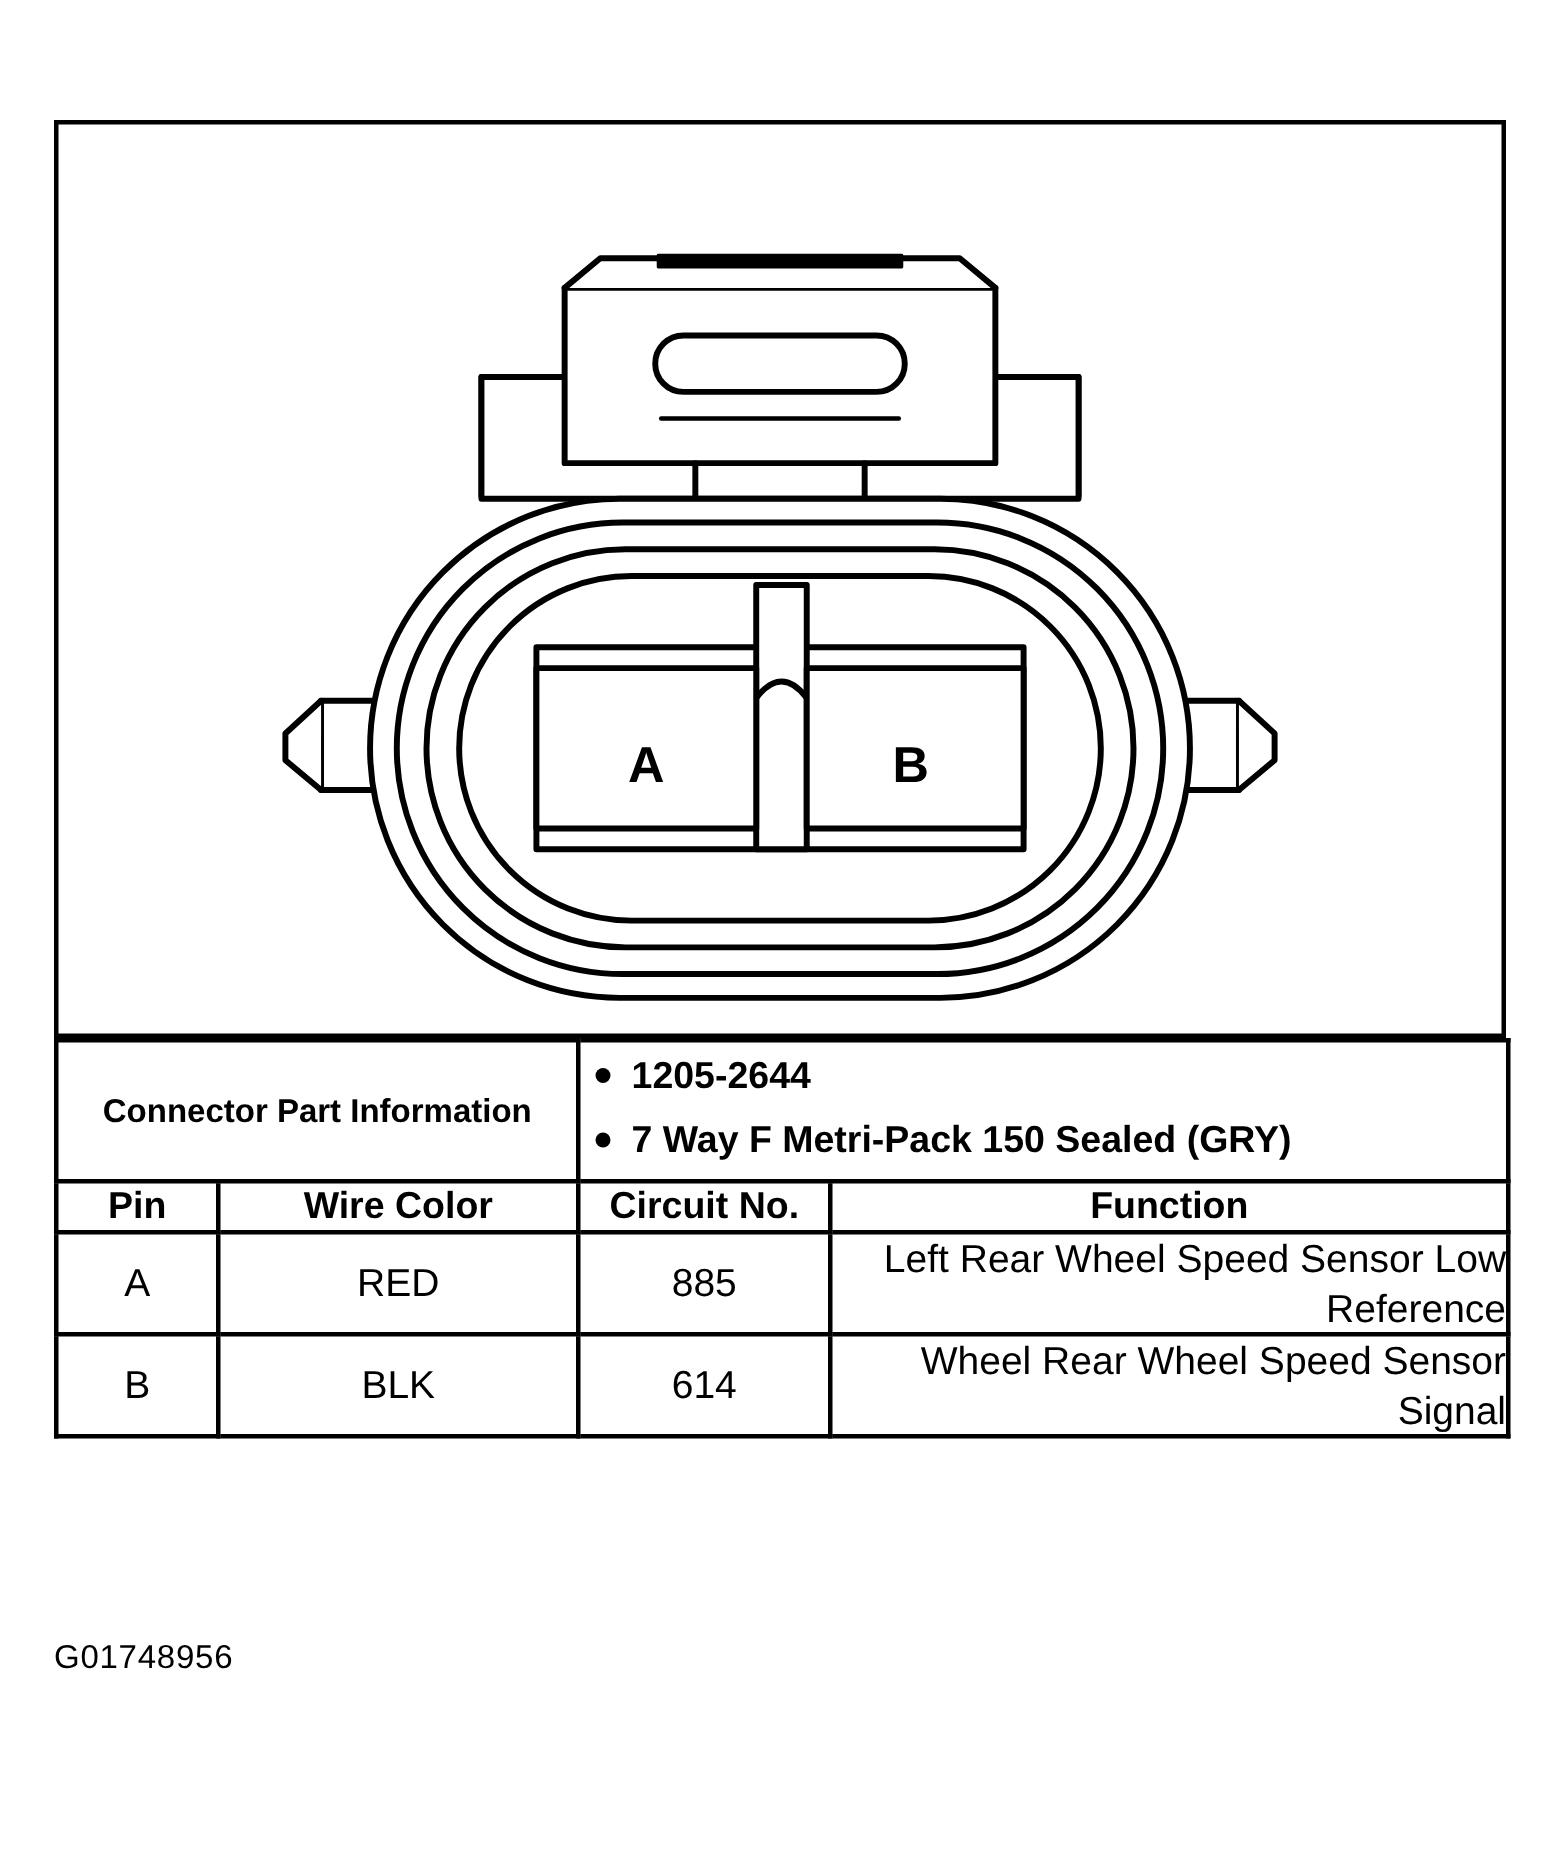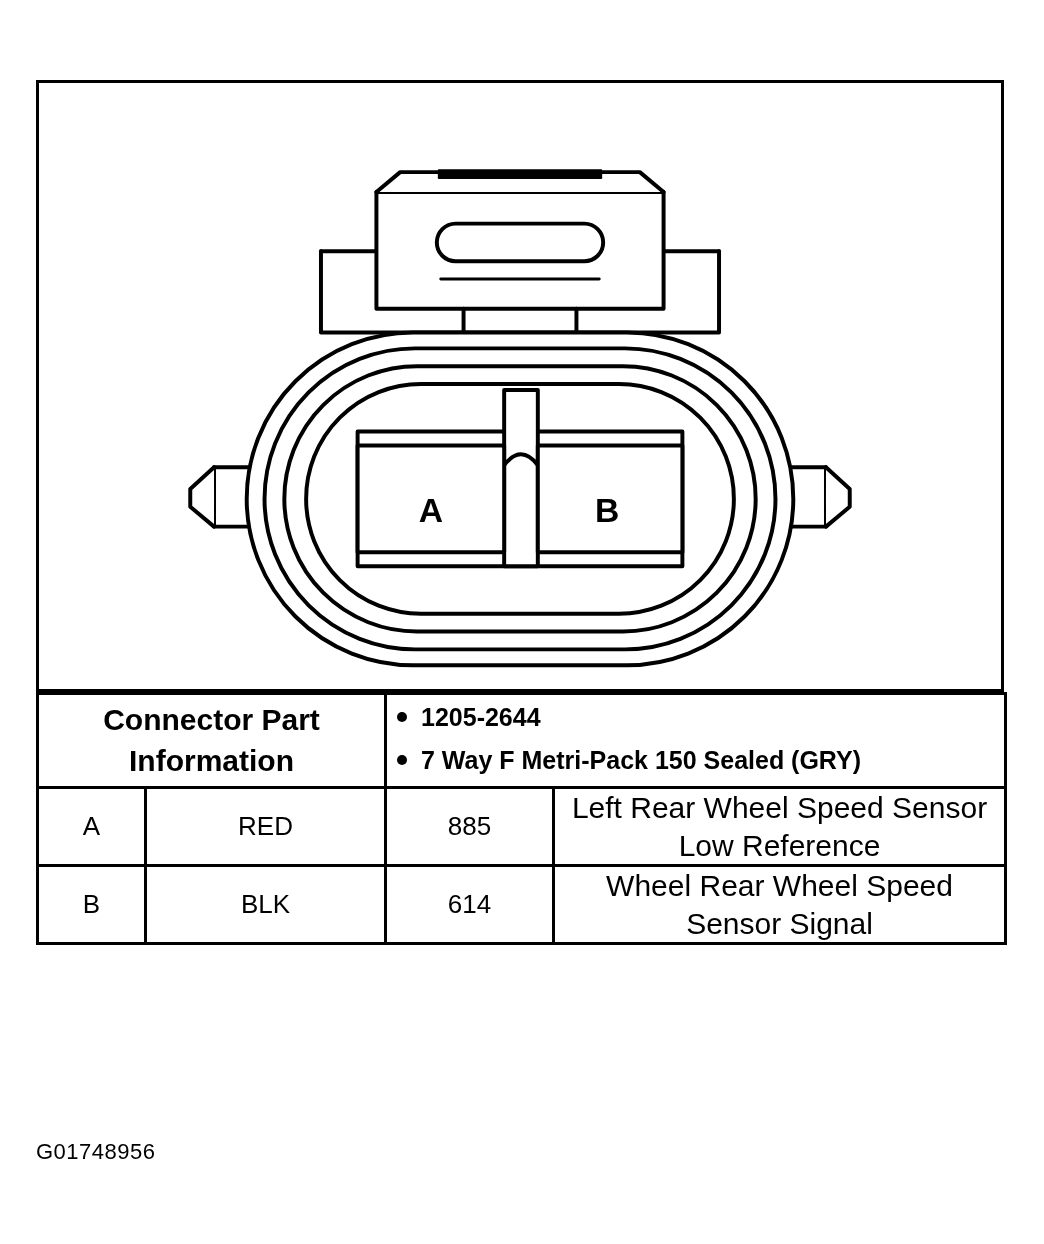--- a/index.html
+++ b/index.html
@@ -53,21 +53,21 @@
   .info-table td {
     border: 3px solid #000;
     padding: 0;
     vertical-align: middle;
     background: #fff;
   }
 
   .cpi-label {
     text-align: center;
     font-weight: bold;
-    font-size: 30px;
+    font-size: 22px;
     line-height: 1.35;
     padding: 10px 14px;
   }
   .cpi-values {
     padding: 10px 10px 14px 10px;
   }
   .cpi-values ul {
     margin: 0;
     padding: 0 0 0 34px;
     list-style: none;
@@ -96,30 +96,30 @@
     font-size: 25px;
     line-height: 1.25;
     padding: 10px 6px;
   }
   .cell-center {
     text-align: center;
     font-size: 26px;
     padding: 12px 6px;
   }
   .cell-func {
-    text-align: center;
-    font-size: 30px;
+    text-align: right;
+    font-size: 26px;
     line-height: 1.25;
     padding: 10px 10px 10px 16px;
   }
 
   .figure-id {
     position: absolute;
     left: 36px;
-    top: 1139px;
+    top: 1092px;
     font-size: 22px;
     letter-spacing: 0.5px;
   }
 </style>
 </head>
 <body>
 
 <div class="page">
 
   <div class="diagram-frame">
@@ -180,20 +180,26 @@
       <tr>
         <td colspan="2" class="cpi-label">Connector Part Information</td>
         <td colspan="2" class="cpi-values">
           <ul>
             <li>1205-2644</li>
             <li>7 Way F Metri-Pack 150 Sealed (GRY)</li>
           </ul>
         </td>
       </tr>
       <tr>
+        <td class="col-head">Pin</td>
+        <td class="col-head">Wire Color</td>
+        <td class="col-head">Circuit No.</td>
+        <td class="col-head">Function</td>
+      </tr>
+      <tr>
         <td class="cell-center">A</td>
         <td class="cell-center">RED</td>
         <td class="cell-center">885</td>
         <td class="cell-func">Left Rear Wheel Speed Sensor Low Reference</td>
       </tr>
       <tr>
         <td class="cell-center">B</td>
         <td class="cell-center">BLK</td>
         <td class="cell-center">614</td>
         <td class="cell-func">Wheel Rear Wheel Speed Sensor Signal</td>

